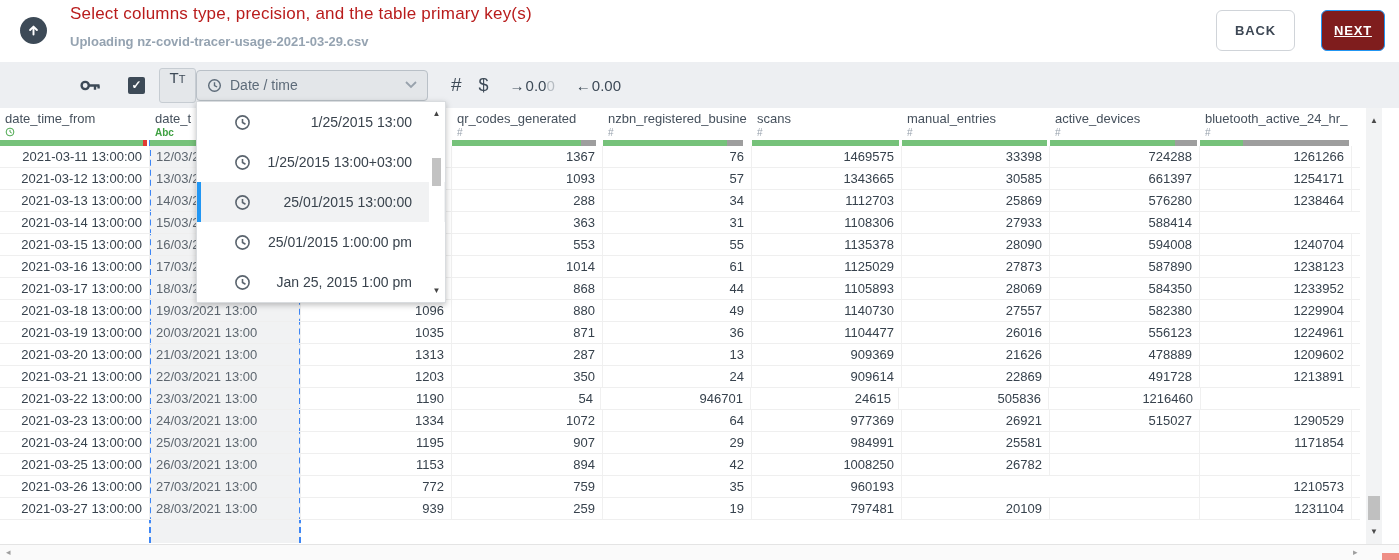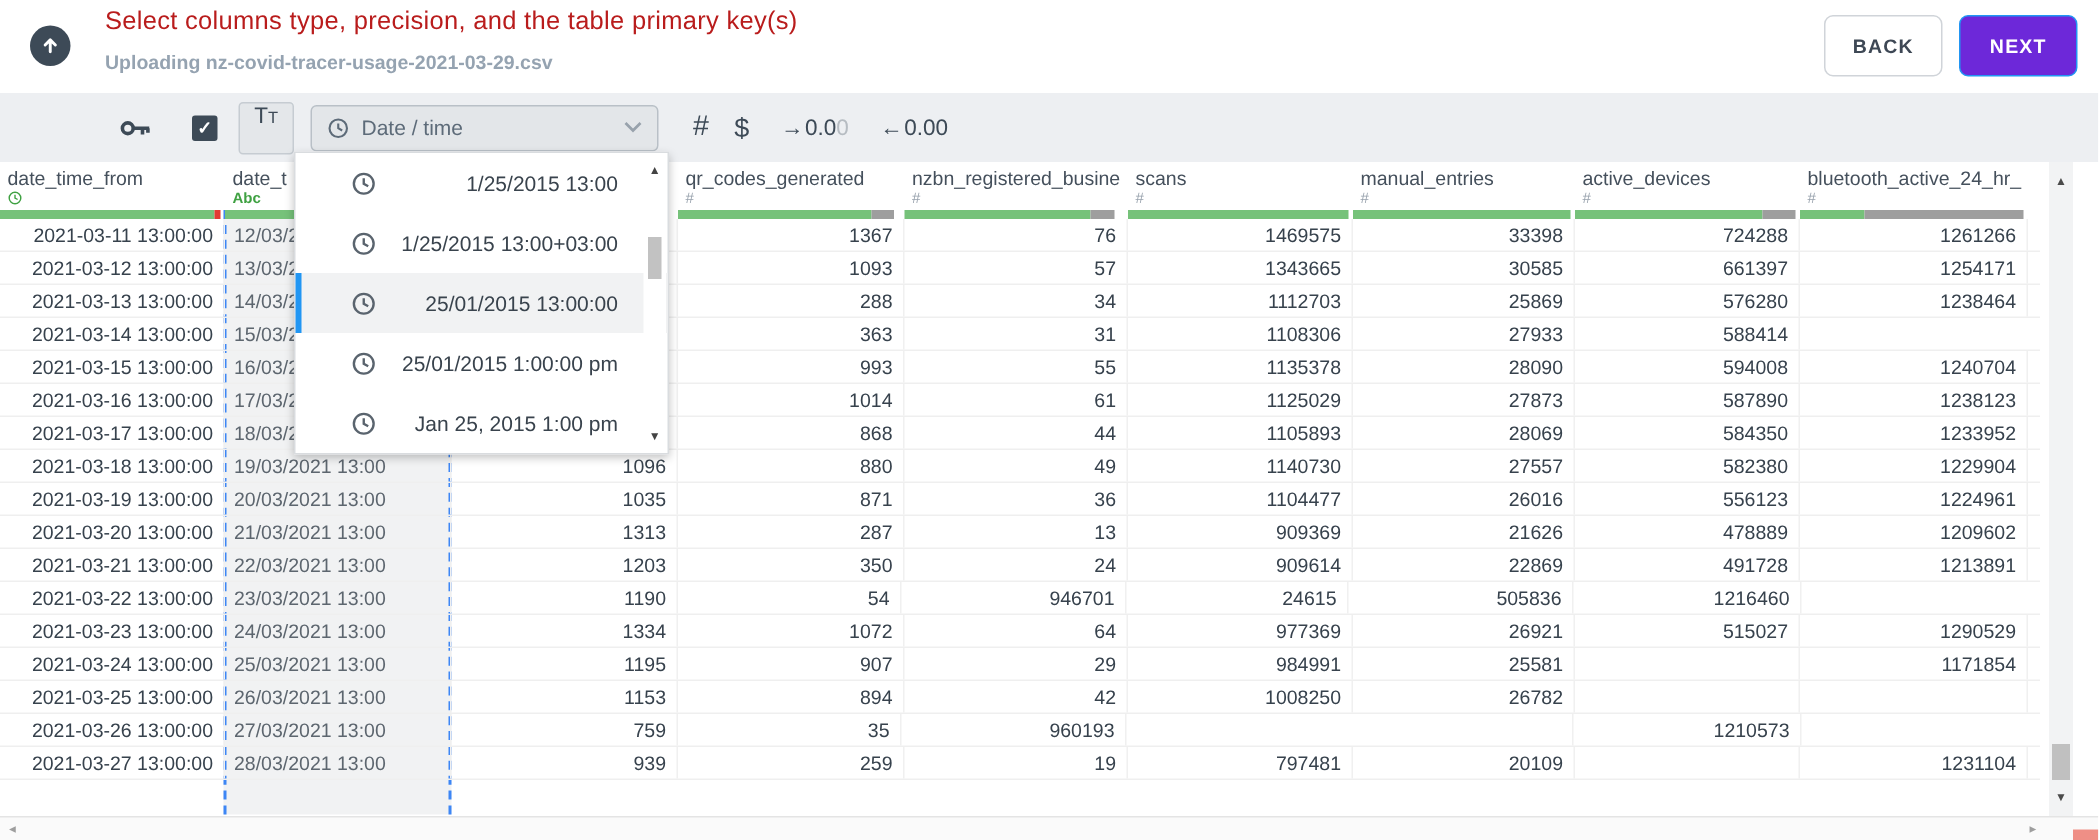--- a/index.html
+++ b/index.html
@@ -9,33 +9,33 @@
   .topbar{position:absolute;left:0;top:0;width:1399px;height:62px;background:#fff;}
   .upcircle{position:absolute;left:20px;top:17px;width:27px;height:27px;border-radius:50%;
             background:#3d4a57;display:flex;align-items:center;justify-content:center;}
   .upcircle svg{width:13px;height:13px;}
   .ptitle{position:absolute;left:70px;top:4px;font-size:17px;color:#b91c1c;letter-spacing:.2px;}
   .psub{position:absolute;left:70px;top:34px;font-size:13px;font-weight:bold;color:#95a3b1;}
   .btn{position:absolute;top:10px;height:41px;box-sizing:border-box;border-radius:6px;
        font-size:13px;font-weight:bold;letter-spacing:.8px;display:flex;align-items:center;
        justify-content:center;cursor:pointer;}
   .btn-back{right:104px;width:79px;background:#fff;border:1px solid #d0d4d9;color:#3e4855;}
-  .btn-next{right:14px;width:79px;background:#6d28d9;border:1px solid #2196f3;color:#fff;}
+  .btn-next{right:14px;width:64px;background:#7f1d1d;border:1px solid #2196f3;color:#fff;text-decoration:underline;}
   
   .toolbar{position:absolute;left:0;top:62px;width:1399px;height:46px;background:#edeff2;
            display:flex;align-items:center;}
   .tool{color:#3d4a57;display:flex;align-items:center;cursor:pointer;}
   .keyicon{margin-left:80px;}
   .keyicon svg{width:21px;height:15px;}
   .cbox{margin-left:27px;width:17px;height:17px;background:#3d4a57;border-radius:2px;
         display:flex;align-items:center;justify-content:center;color:#fff;font-size:12px;font-weight:bold;}
   .ttbtn{margin-left:14px;width:35px;height:33px;background:#e4e7ea;border:1px solid #c6ccd2;
          border-radius:3px;display:flex;align-items:baseline;justify-content:center;color:#3d4a57;}
   .ttbtn .t1{font-size:15px;}.ttbtn .t2{font-size:11px;}
-  .typesel{margin-left:11px;width:232px;height:31px;box-sizing:border-box;background:#e3e6e9;
+  .typesel{width:232px;height:31px;box-sizing:border-box;background:#e3e6e9;
            border:1px solid #b9c0c7;border-radius:4px;display:flex;align-items:center;
            padding:0 10px;color:#5d6b79;font-size:14px;}
   .typesel .clock-md{display:flex;margin-right:8px;color:#5d6b79;}
   .clock-md svg{width:15px;height:15px;}
   .typesel .sel-label{flex:1;}
   .typesel .chev{display:flex;}
   .typesel .chev svg{width:12px;height:8px;}
   .hashbtn{margin-left:23px;font-size:19px;}
   .dollarbtn{margin-left:17px;font-size:18px;}
   .decbtn{margin-left:21px;font-size:15px;}
@@ -286,21 +286,21 @@
           <div class="cell r" style="width: 149px;">31</div>
           <div class="cell r" style="width: 150px;">1108306</div>
           <div class="cell r" style="width: 148px;">27933</div>
           <div class="cell r" style="width: 150px;">588414</div>
           <div class="cell r" style="width: 152px; margin-top: 28px;">1242956</div>
         </div>
         <div class="trow">
           <div class="cell r" style="width: 150px;">2021-03-15 13:00:00</div>
           <div class="cell l selcol" style="width: 151px;">16/03/2021 13:00</div>
           <div class="cell r" style="width: 151px;"></div>
-          <div class="cell r" style="width: 151px;">993</div>
+          <div class="cell r" style="width: 151px;">553</div>
           <div class="cell r" style="width: 149px;">55</div>
           <div class="cell r" style="width: 150px;">1135378</div>
           <div class="cell r" style="width: 148px;">28090</div>
           <div class="cell r" style="width: 150px;">594008</div>
           <div class="cell r" style="width: 152px;">1240704</div>
         </div>
         <div class="trow">
           <div class="cell r" style="width: 150px;">2021-03-16 13:00:00</div>
           <div class="cell l selcol" style="width: 151px;">17/03/2021 13:00</div>
           <div class="cell r" style="width: 151px;"></div>
@@ -405,20 +405,21 @@
           <div class="cell r" style="width: 151px;">894</div>
           <div class="cell r" style="width: 149px;">42</div>
           <div class="cell r" style="width: 150px;">1008250</div>
           <div class="cell r" style="width: 148px;">26782</div>
           <div class="cell r" style="width: 150px;"></div>
           <div class="cell r" style="width: 152px;"></div>
         </div>
         <div class="trow">
           <div class="cell r" style="width: 150px;">2021-03-26 13:00:00</div>
           <div class="cell l selcol" style="width: 151px;">27/03/2021 13:00</div>
+          <div class="cell r" style="width: 151px;">772</div>
           <div class="cell r" style="width: 151px;">759</div>
           <div class="cell r" style="width: 149px;">35</div>
           <div class="cell r" style="width: 150px;">960193</div>
           <div class="cell r" style="width: 148px; margin-top: 29px;">23820</div>
           <div class="cell r" style="width: 150px;"></div>
           <div class="cell r" style="width: 152px;">1210573</div>
         </div>
         <div class="trow">
           <div class="cell r" style="width: 150px;">2021-03-27 13:00:00</div>
           <div class="cell l selcol" style="width: 151px;">28/03/2021 13:00</div>

